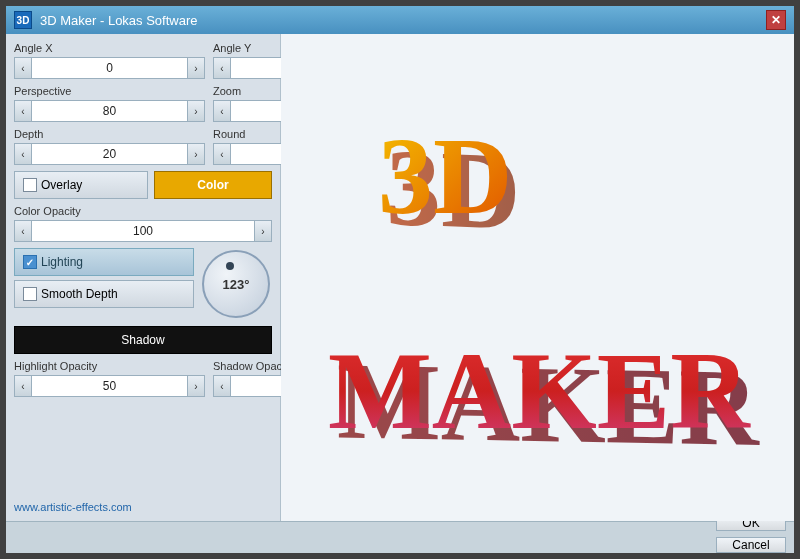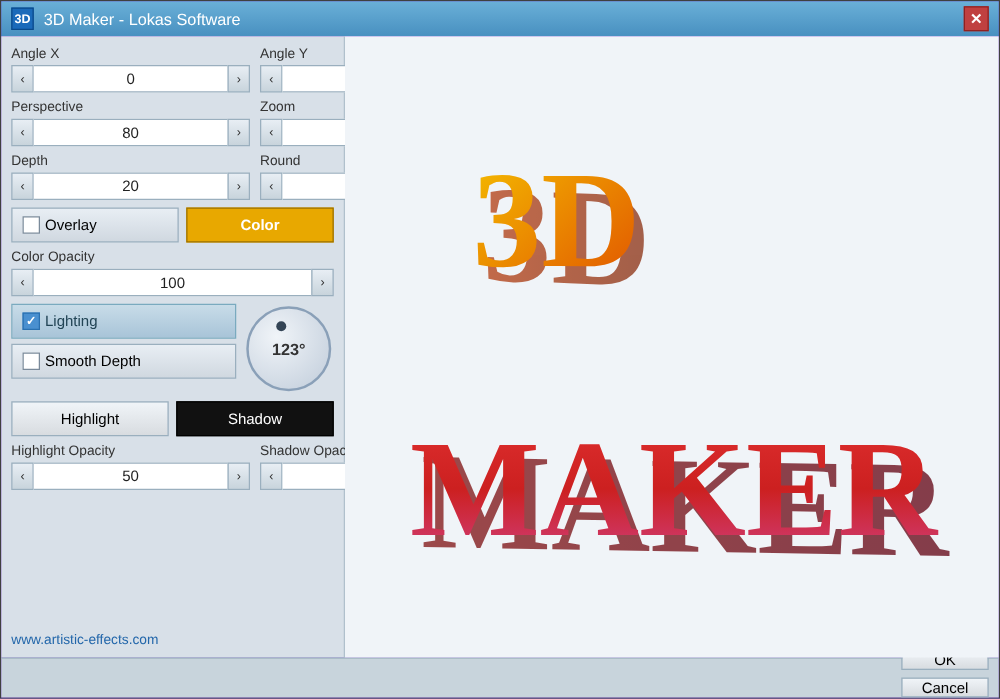--- a/index.html
+++ b/index.html
@@ -1,18 +1,18 @@
 <!DOCTYPE html>
 <html><head>
   <meta charset="utf-8">
   <style>
     * { box-sizing: border-box; margin: 0; padding: 0; }
     body { font-family: Arial, sans-serif; font-size: 12px; background: #d0d8e0; width: 800px; height: 559px; overflow: hidden; }
 
-    .window { width: 800px; height: 559px; background: #6d28d9; border: 1px solid #404040; display: flex; flex-direction: column; }
+    .window { width: 800px; height: 559px; background: #f0abfc; border: 6px solid #404040; display: flex; flex-direction: column; }
 
     .title-bar {
       background: linear-gradient(to bottom, #6ab0d8, #4890c0);
       height: 28px;
       display: flex;
       align-items: center;
       padding: 0 8px;
       gap: 8px;
     }
     .title-bar-icon {
@@ -390,21 +390,20 @@
 
         <div class="dial-container">
           <div class="dial-circle">
             <div class="dial-dot"></div>
             <span class="dial-text">123°</span>
           </div>
         </div>
       </div>
 
       <div class="hl-shadow-row">
-        <button class="hl-btn">Highlight</button>
         <button class="shadow-btn">Shadow</button>
       </div>
 
       <div class="two-col">
         <div class="section">
           <div class="row-label">Highlight Opacity</div>
           <div class="spinner-row">
             <div class="spinner-btn">
                 <span>‹</span>
               </div>

